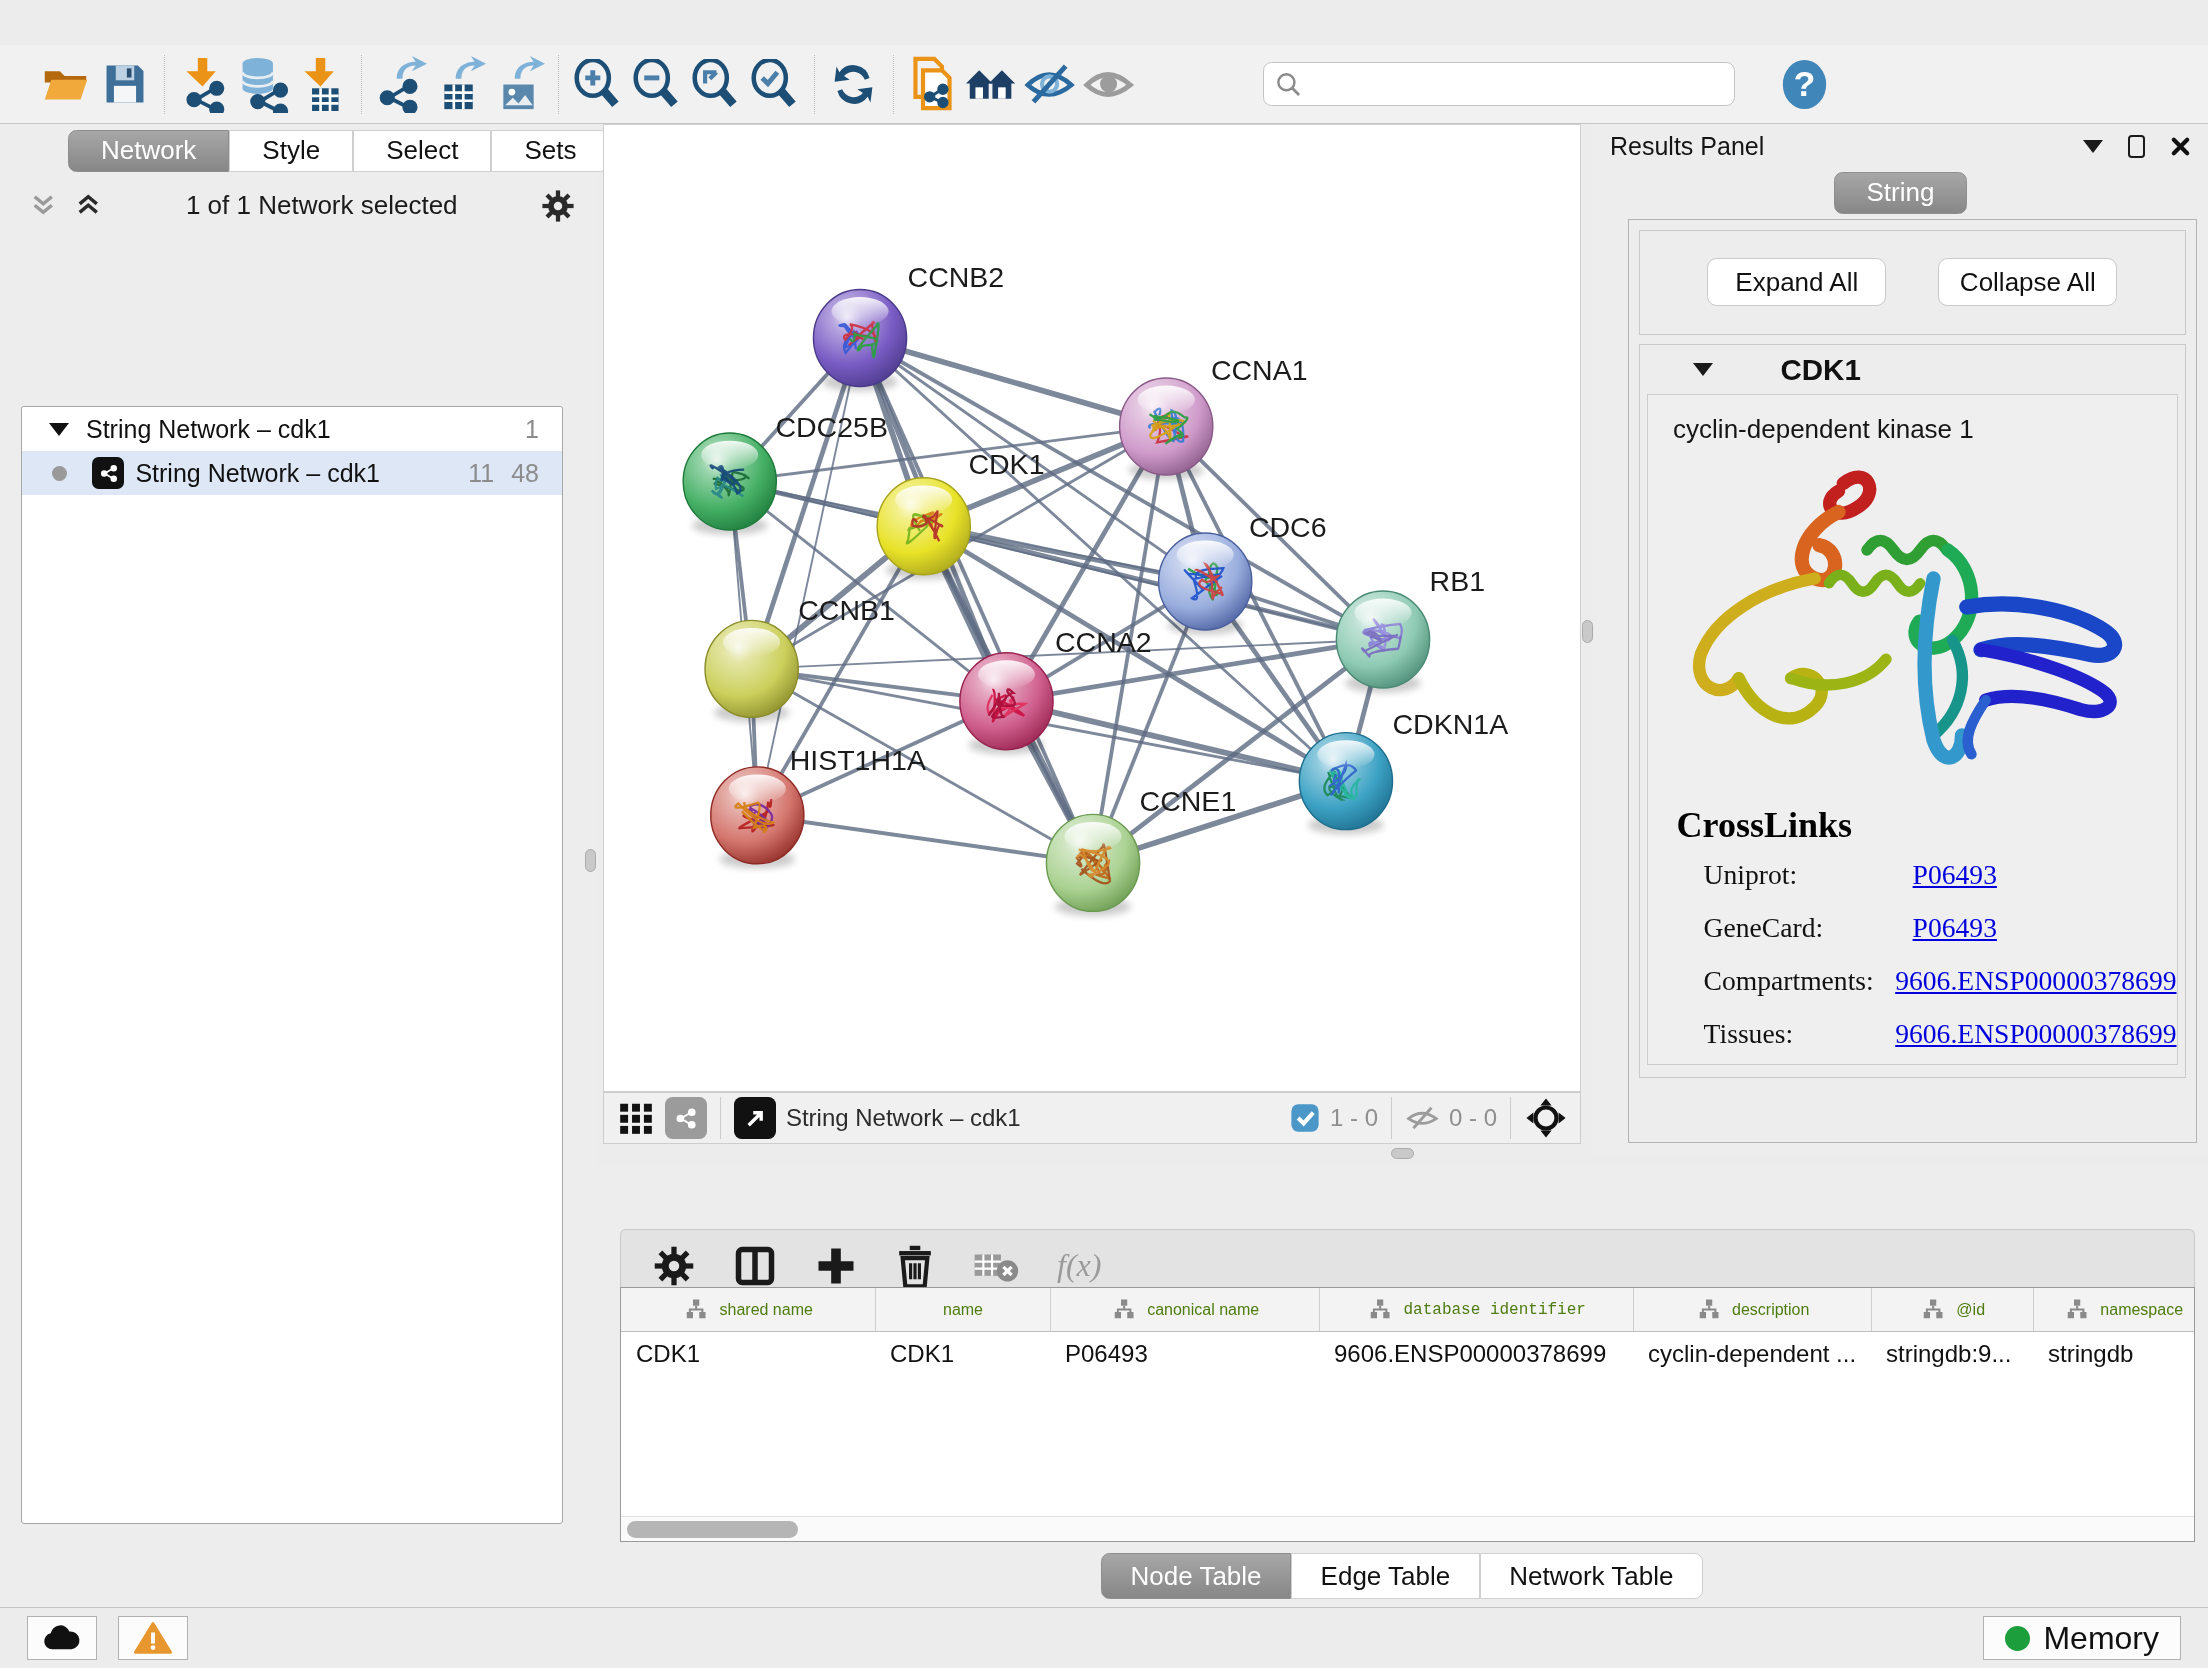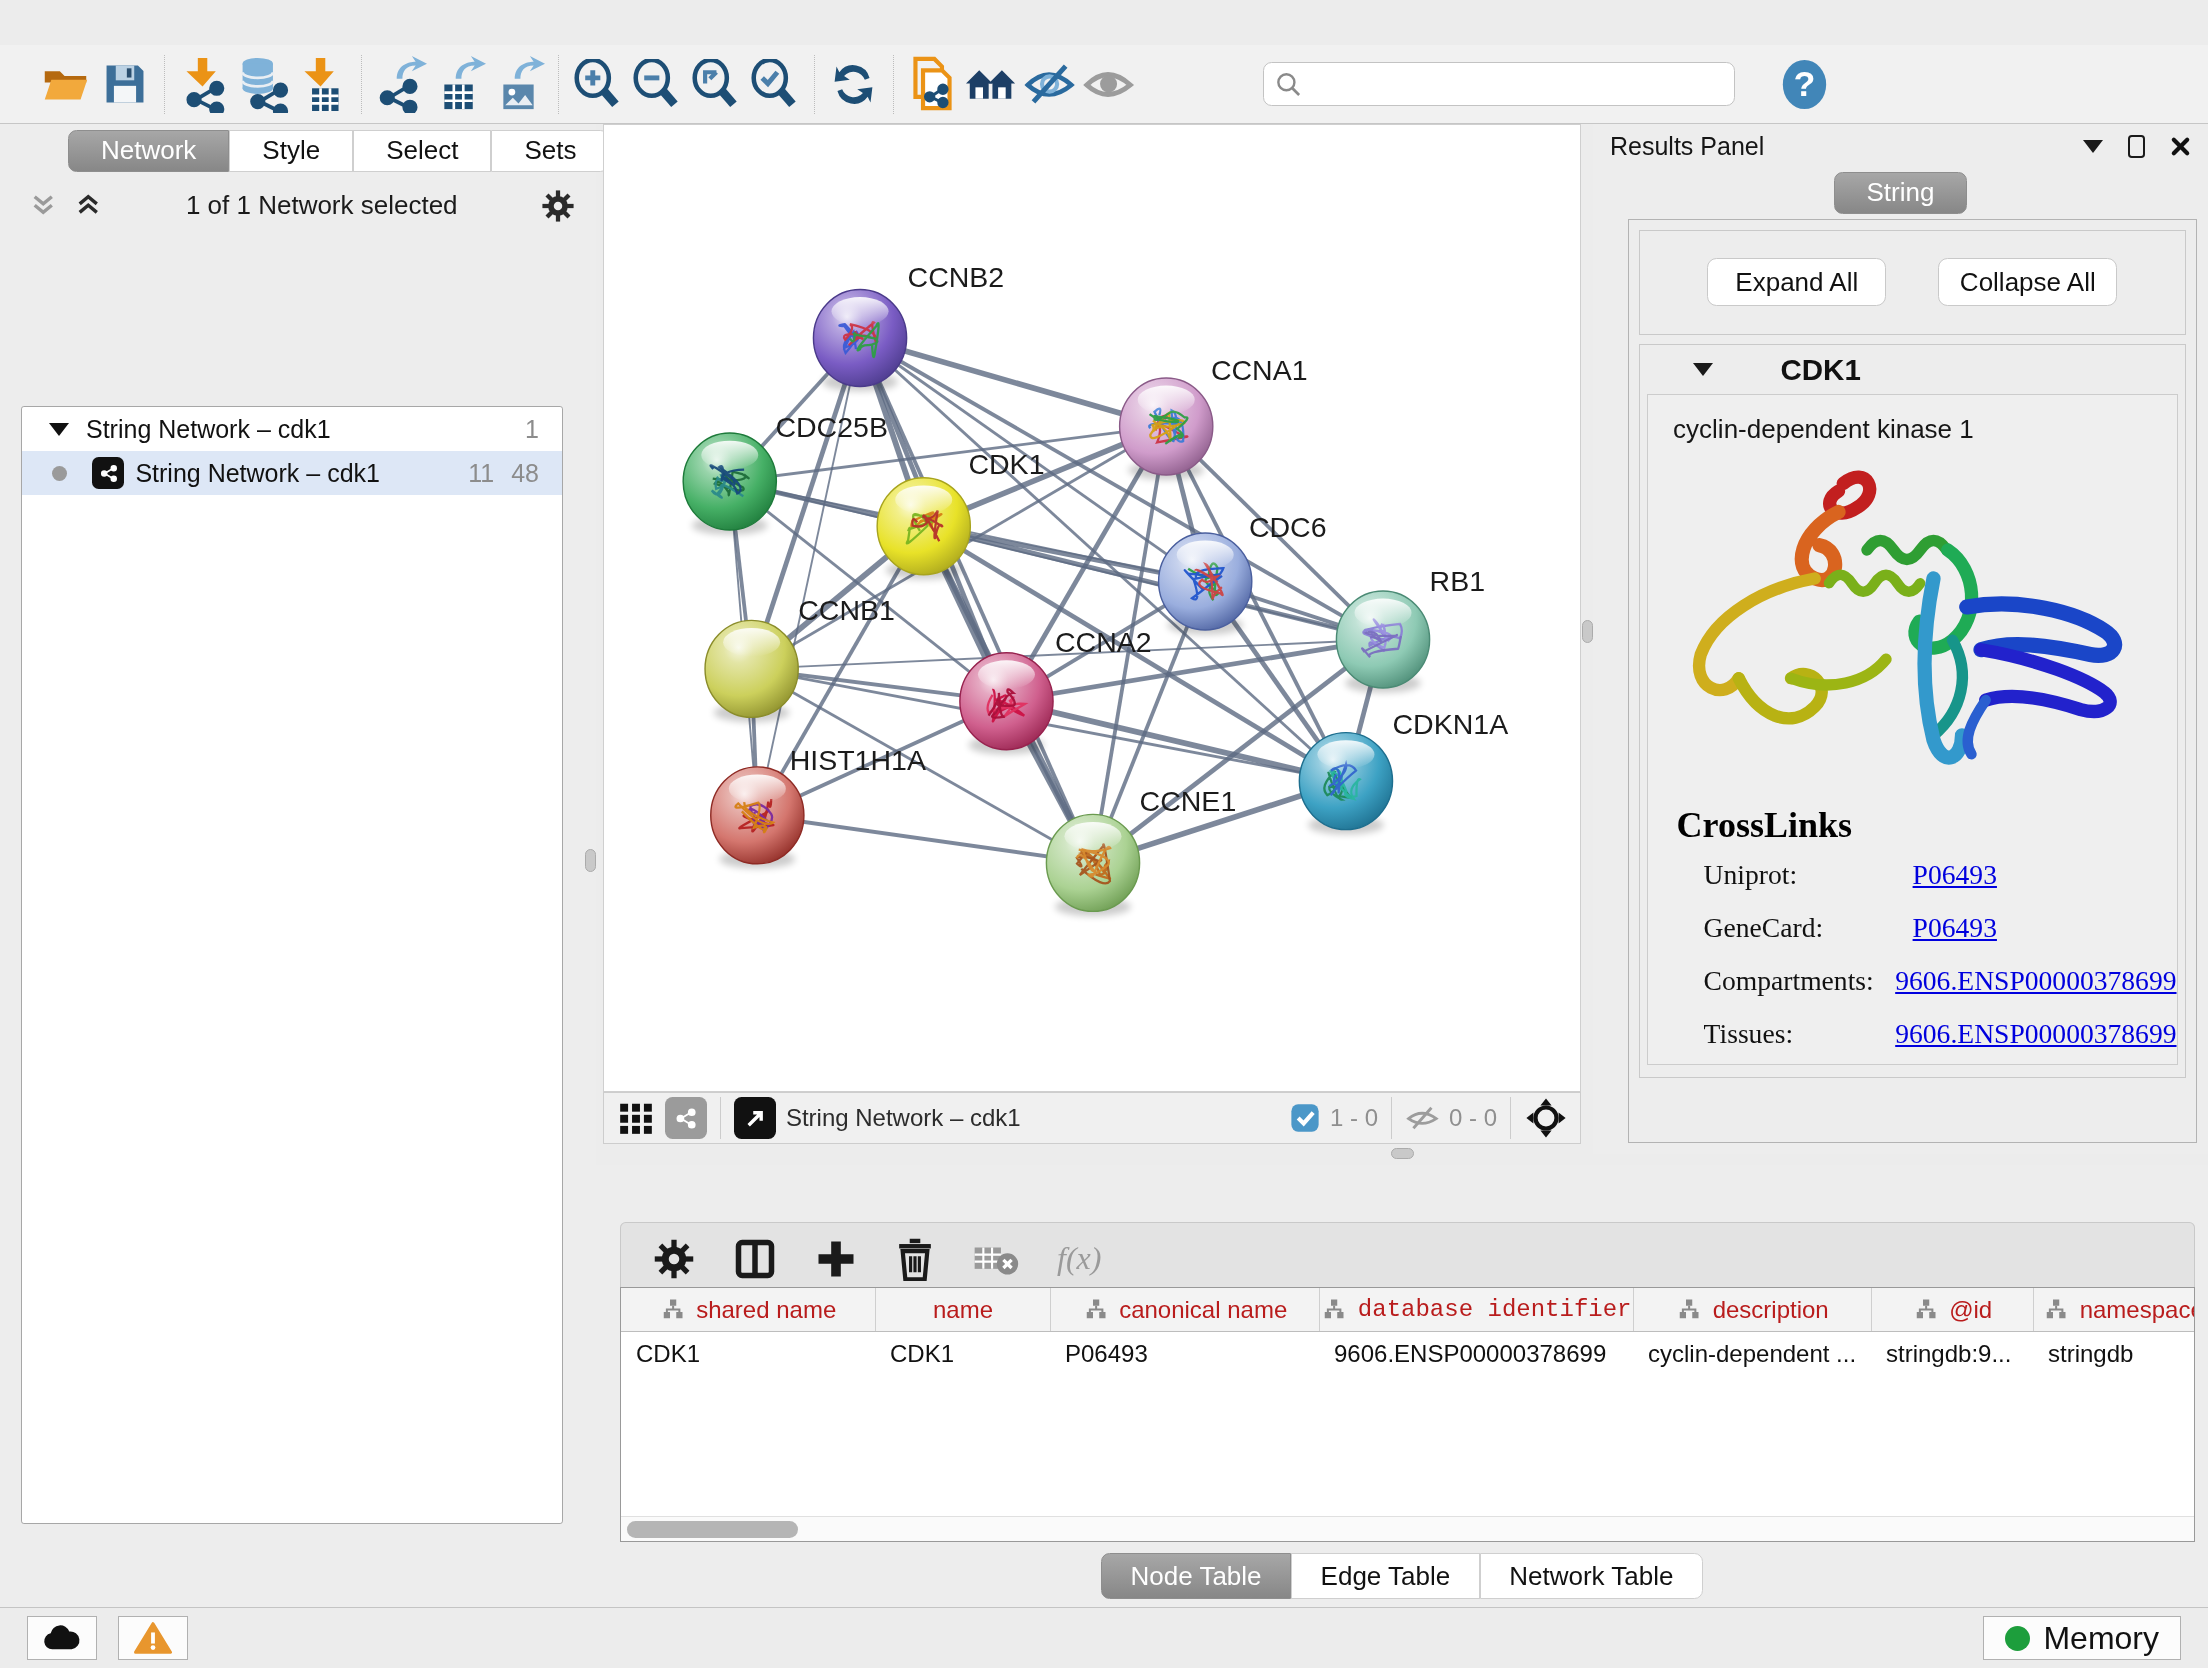--- a/index.html
+++ b/index.html
@@ -85,27 +85,27 @@
   .gene-inner { margin:0 7.6px; border:1.9px solid #cccccc; height:671px; background:#efefef; overflow:hidden; }
   .gene-desc { font-size:26px; color:#161616; padding:19px 0 0 25px; }
   .crosslinks { font-family:"Liberation Serif", serif; padding:0 0 0 28.5px; }
   .cl-title { font-size:36px; font-weight:bold; color:#000000; margin:7.6px 0 13.3px 0; }
   .cl-row { display:flex; font-size:27.6px; margin-bottom:21px;font-family:Liberation Serif, serif; }
   .cl-label { width:236px; color:#111; padding-left:27px; }
   .cl-value a { color:#0000de; }
 
   
   .table-panel { position:absolute; left:596px; top:1165px; width:1612px; height:442px; background:#ededed; }
-  .tp-toolbar { position:absolute; left:24px; top:57px; right:13.3px; height:72px;
+  .tp-toolbar { position:absolute; left:24px; top:64px; right:13.3px; height:72px;
     background:#e3e3e3; border:1.9px solid #c9c9c9; border-bottom:none; border-radius:5.7px 5.7px 0 0;
     display:flex; align-items:center; gap:38px; padding:0 32px; }
   .tablebox { position:absolute; left:24px; top:122px; right:13.3px; height:255px;
     background:#fff; border:1.9px solid #999; overflow:hidden; }
   .thead { display:flex; height:44px; background:#f3f3f3; border-bottom:1.9px solid #bdbdbd; }
-  .th { display:flex; align-items:center; justify-content:center; gap:11.4px; font-size:24px; color:#b91c1c;
+  .th { display:flex; align-items:center; justify-content:center; gap:11.4px; font-size:16px; color:#4d7c0f;
     border-left:1px solid #cfcfcf; overflow:hidden; white-space:nowrap; flex:0 0 auto; }
   .th:first-child { border-left:none; }
   .trow { display:flex; height:44px; }
   .td { font-size:24px; color:#111; padding:7.6px 0 0 15px; overflow:hidden; white-space:nowrap; flex:0 0 auto; }
   .hscroll { position:absolute; left:0; right:0; bottom:0; height:25px; background:#fafafa; border-top:1px solid #e0e0e0; }
   .hthumb { position:absolute; left:5.7px; top:3.8px; width:171px; height:17px; background:#b5b5b5; border-radius:8.6px; }
   .tp-tabs { position:absolute; left:0; right:0; top:388px; display:flex; justify-content:center; }
   .tp-tab { height:46px; padding:0 28.5px; display:flex; align-items:center; font-size:26px;
     background:#fff; border:1px solid #cfcfcf; color:#111; }
   .tp-tab:first-child { border-radius:8.6px 0 0 8.6px; }

